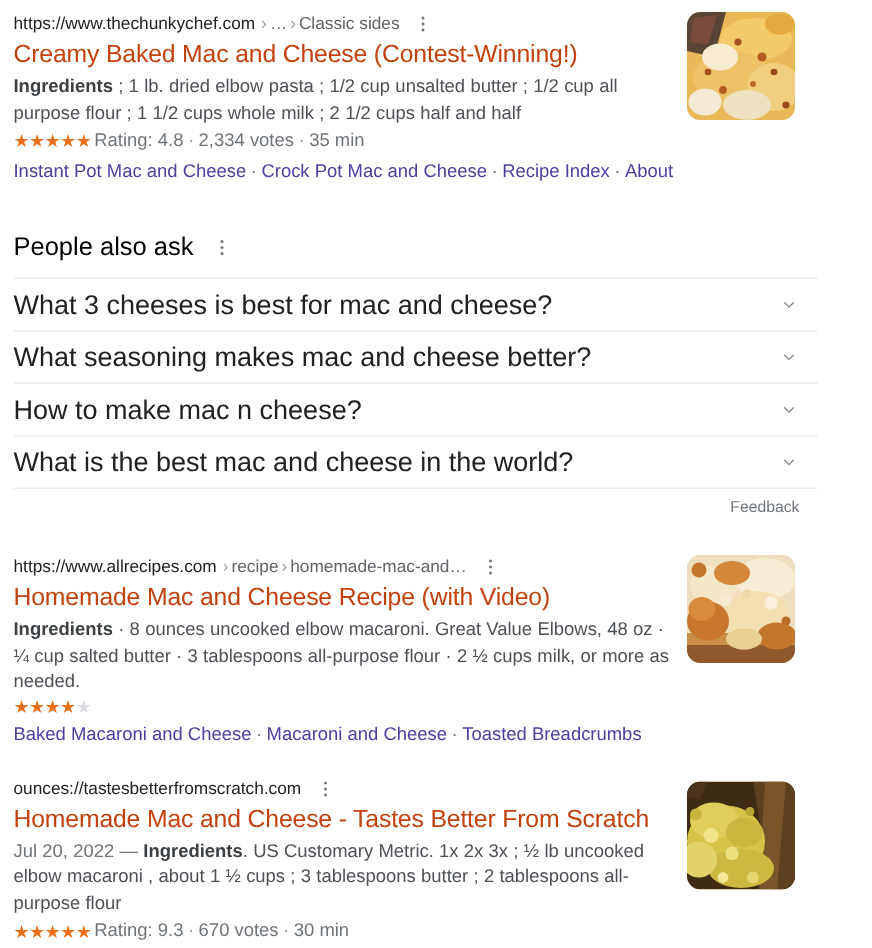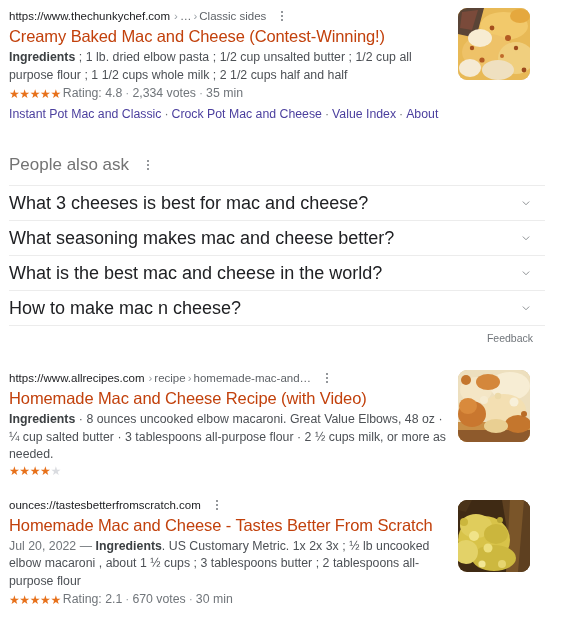--- a/index.html
+++ b/index.html
@@ -122,21 +122,21 @@
   }
   .thumb svg { display: block; width: 100%; height: 100%; }
 
   
   .paa { padding: 0 0 0 9px; width: 545px; }
   .paa-head {
     display: flex;
     align-items: center;
     font-size: 17px;
     line-height: 24px;
-    color: #737373;
+    color: #000000;
     padding-bottom: 8px;
   }
   .paa-head .kebab { margin-left: 11px; }
   .paa-list { border-top: 1px solid #ececec; }
   .paa-item {
     display: flex;
     align-items: center;
     justify-content: space-between;
     border-bottom: 1px solid #ececec;
     height: 35px;
@@ -199,21 +199,21 @@
           <span class="star-on">★</span>
             <span class="star-on">★</span>
             <span class="star-on">★</span>
             <span class="star-on">★</span>
             <span class="star-on">★</span>
         </span>
         <span class="rating-text"><span>Rating:</span>&nbsp;<span>4.8</span><span class="dot">·</span><span>2,334 votes</span><span class="dot">·</span><span>35 min</span></span>
       </div>
 
       <div class="sitelinks">
-        <a href="#">Instant Pot Mac and Classic</a><span class="dot">·</span><a href="#">Crock Pot Mac and Cheese</a><span class="dot">·</span><a href="#">Value Index</a><span class="dot">·</span><a href="#">About</a>
+        <a href="#">Instant Pot Mac and Cheese</a><span class="dot">·</span><a href="#">Crock Pot Mac and Cheese</a><span class="dot">·</span><a href="#">Recipe Index</a><span class="dot">·</span><a href="#">About</a>
       </div>
     </div>
 
     <div class="thumb" style="top:8px;">
       <svg viewBox="0 0 72 72" preserveAspectRatio="none">
         <rect width="72" height="72" fill="#e8b956"></rect>
         <path d="M0 0 L26 0 L18 30 L0 26 Z" fill="#5a4436"></path>
         <path d="M4 4 L20 2 L14 22 L2 20 Z" fill="#7a4a3a"></path>
         <ellipse cx="46" cy="18" rx="24" ry="14" fill="#f2c96b"></ellipse>
         <ellipse cx="30" cy="44" rx="26" ry="18" fill="#eec268"></ellipse>
@@ -256,35 +256,35 @@
       </div>
       <div class="paa-item">
         <span class="paa-q">What seasoning makes mac and cheese better?</span>
         <span class="chev">
             <svg width="14" height="14" viewBox="0 0 24 24">
               <path d="M7 10l5 5 5-5" fill="none" stroke="#70757a" stroke-width="1.6" stroke-linecap="round" stroke-linejoin="round"></path>
             </svg>
           </span>
       </div>
       <div class="paa-item">
+        <span class="paa-q">How to make mac n cheese?</span>
+        <span class="chev">
+            <svg width="14" height="14" viewBox="0 0 24 24">
+              <path d="M7 10l5 5 5-5" fill="none" stroke="#70757a" stroke-width="1.6" stroke-linecap="round" stroke-linejoin="round"></path>
+            </svg>
+          </span>
+      </div>
+      <div class="paa-item">
         <span class="paa-q">What is the best mac and cheese in the world?</span>
         <span class="chev">
             <svg width="14" height="14" viewBox="0 0 24 24">
               <path d="M7 10l5 5 5-5" fill="none" stroke="#70757a" stroke-width="1.6" stroke-linecap="round" stroke-linejoin="round"></path>
             </svg>
           </span>
       </div>
-      <div class="paa-item">
-        <span class="paa-q">How to make mac n cheese?</span>
-        <span class="chev">
-            <svg width="14" height="14" viewBox="0 0 24 24">
-              <path d="M7 10l5 5 5-5" fill="none" stroke="#70757a" stroke-width="1.6" stroke-linecap="round" stroke-linejoin="round"></path>
-            </svg>
-          </span>
-      </div>
     </div>
 
     <div class="paa-foot">
       <span class="fb">Feedback</span>
     </div>
   </div>
 
   <div class="spacer-2"></div>
 
   <div class="result">
@@ -309,20 +309,23 @@
       <div class="rating-line">
         <span class="stars">
           <span class="star-on">★</span>
             <span class="star-on">★</span>
             <span class="star-on">★</span>
             <span class="star-on">★</span>
             <span class="star-off">★</span>
         </span>
       </div>
 
+      <div class="sitelinks">
+        <a href="#">Baked Macaroni and Cheese</a><span class="dot">·</span><a href="#">Macaroni and Cheese</a><span class="dot">·</span><a href="#">Toasted Breadcrumbs</a>
+      </div>
     </div>
 
     <div class="thumb" style="top:0px;">
       <svg viewBox="0 0 72 72" preserveAspectRatio="none">
         <rect width="72" height="72" fill="#eddfbe"></rect>
         <rect y="52" width="72" height="20" fill="#c98f46"></rect>
         <rect y="60" width="72" height="12" fill="#8e5a2c"></rect>
         <ellipse cx="18" cy="20" rx="16" ry="13" fill="#f4e6c6"></ellipse>
         <ellipse cx="52" cy="16" rx="20" ry="14" fill="#f7edd4"></ellipse>
         <ellipse cx="46" cy="40" rx="22" ry="16" fill="#f3dfb2"></ellipse>
@@ -359,21 +362,21 @@
       <div class="snippet"><span class="date">Jul 20, 2022 — </span><b>Ingredients</b><span>. US Customary Metric. 1x 2x 3x ; ½ lb uncooked elbow macaroni , about 1 ½ cups ; 3 tablespoons butter ; 2 tablespoons all-purpose flour</span></div>
 
       <div class="rating-line">
         <span class="stars">
           <span class="star-on">★</span>
             <span class="star-on">★</span>
             <span class="star-on">★</span>
             <span class="star-on">★</span>
             <span class="star-on">★</span>
         </span>
-        <span class="rating-text"><span>Rating:</span>&nbsp;<span>2.1</span><span class="dot">·</span><span>670 votes</span><span class="dot">·</span><span>30 min</span></span>
+        <span class="rating-text"><span>Rating:</span>&nbsp;<span>9.3</span><span class="dot">·</span><span>670 votes</span><span class="dot">·</span><span>30 min</span></span>
       </div>
     </div>
 
     <div class="thumb" style="top:3px;">
       <svg viewBox="0 0 72 72" preserveAspectRatio="none">
         <rect width="72" height="72" fill="#3f2a14"></rect>
         <path d="M44 0 L72 0 L72 72 L56 72 Z" fill="#5e4020"></path>
         <path d="M52 0 L66 0 L60 72 L48 72 Z" fill="#7a5529"></path>
         <ellipse cx="26" cy="40" rx="26" ry="24" fill="#d8c349"></ellipse>
         <ellipse cx="18" cy="26" rx="16" ry="12" fill="#e0cd5c"></ellipse>

